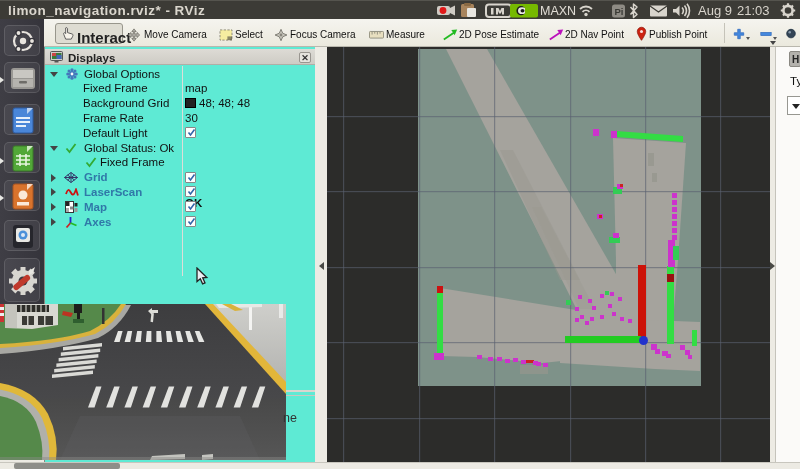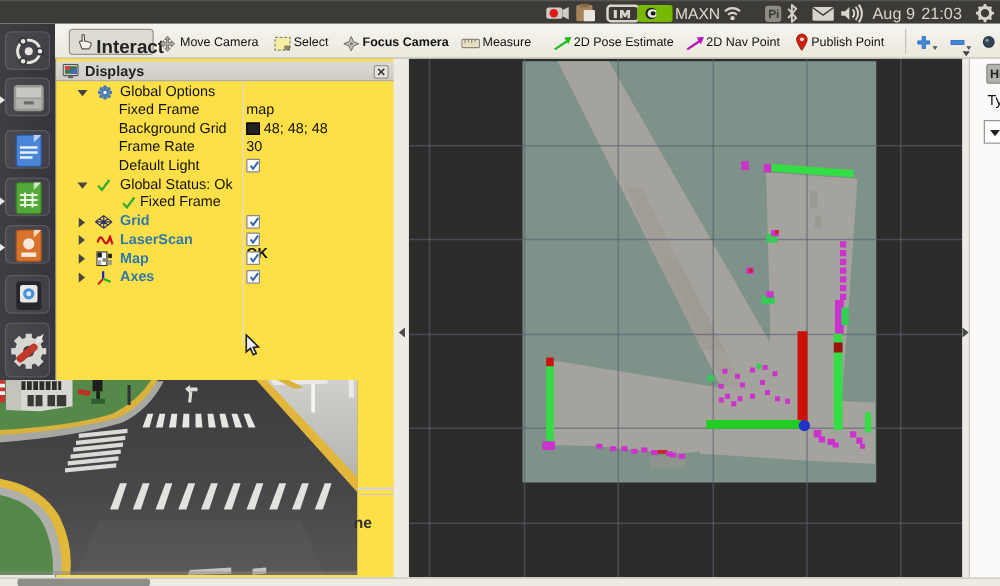--- a/index.html
+++ b/index.html
@@ -5,20 +5,21 @@
   * { margin:0; padding:0; box-sizing:border-box; }
   html,body { width:800px; height:469px; overflow:hidden; font-family:"Liberation Sans", sans-serif; }
   #stage { position:relative; width:800px; height:469px; background:#eceae3; }
   .abs { position:absolute; }
 </style>
 </head>
 <body>
 <div id="stage">
 
   <div class="abs" id="topbar" style="left:0;top:0;width:800px;height:19px;background:#3c3b36;border-top:1px solid #55544e;">
+    <div class="abs" style="left:8px;top:2px;font-size:13.5px;font-weight:bold;color:#dad6cd;letter-spacing:0.45px;">limon_navigation.rviz* - RViz</div>
 
     <svg class="abs" style="left:434px;top:0;" width="366" height="19" viewBox="0 0 366 19">
 
       <rect x="3" y="5" width="13" height="9" rx="2" fill="#cfcbc4"></rect>
       <circle cx="9" cy="9.5" r="3.4" fill="#e01818"></circle>
       <path d="M16 7 L21 4.5 L21 14.5 L16 12 Z" fill="#cfcbc4"></path>
 
       <rect x="27" y="3" width="13" height="13" rx="1.5" fill="#a8845c"></rect>
       <rect x="30" y="2" width="7" height="3" rx="1" fill="#8a6a44"></rect>
       <rect x="33" y="7" width="9" height="9" rx="1" fill="#e8e6e0"></rect>
@@ -76,21 +77,21 @@
     <div class="abs" style="left:144px;top:10px;">Move Camera</div>
     <svg class="abs" style="left:219px;top:10px;" width="14" height="12" viewBox="0 0 15 13">
       <rect x="1" y="1" width="13" height="11" fill="#f5eda0" stroke="#8a8878" stroke-width="1" stroke-dasharray="2.5 1.5"></rect>
       <rect x="9" y="8" width="5" height="4" fill="#333" opacity="0.55"></rect>
     </svg>
     <div class="abs" style="left:235px;top:10px;">Select</div>
     <svg class="abs" style="left:274px;top:9px;" width="14" height="14" viewBox="0 0 16 15">
       <path d="M8 1 L10 5.5 L14.8 7.5 L10 9.5 L8 14 L6 9.5 L1.2 7.5 L6 5.5 Z" fill="#c8c6bc" stroke="#6a6860" stroke-width="0.9"></path>
       <circle cx="8" cy="7.5" r="1.6" fill="#88867c"></circle>
     </svg>
-    <div class="abs" style="left:290px;top:10px;font-weight:bold;">Focus Camera</div>
+    <div class="abs" style="left:290px;top:10px;">Focus Camera</div>
     <svg class="abs" style="left:369px;top:11px;" width="15" height="10" viewBox="0 0 17 11">
       <rect x="0.5" y="1.5" width="16" height="7.5" rx="1" fill="#e8dfc0" stroke="#8a8878" stroke-width="1"></rect>
       <path d="M3.5 2 L3.5 5 M6.5 2 L6.5 4 M9.5 2 L9.5 5 M12.5 2 L12.5 4" stroke="#8a8878" stroke-width="1"></path>
     </svg>
     <div class="abs" style="left:386px;top:10px;">Measure</div>
     <svg class="abs" style="left:443px;top:9px;" width="15" height="13" viewBox="0 0 18 14">
       <path d="M1 13 L13 5" stroke="#22bb22" stroke-width="2.2"></path>
       <path d="M10 1.5 L17 1 L14 8 Z" fill="#22bb22"></path>
     </svg>
     <div class="abs" style="left:459px;top:10px;">2D Pose Estimate</div>
@@ -113,33 +114,33 @@
     </svg>
     <div class="abs" style="left:746px;top:18px;width:0;height:0;border-left:2.5px solid transparent;border-right:2.5px solid transparent;border-top:3.5px solid #555;"></div>
     <div class="abs" style="left:773px;top:18px;width:0;height:0;border-left:2.5px solid transparent;border-right:2.5px solid transparent;border-top:3.5px solid #555;"></div>
     <svg class="abs" style="left:785px;top:9px;" width="12" height="12" viewBox="0 0 14 13">
       <circle cx="7" cy="6" r="5" fill="#334455" stroke="#223344"></circle>
       <circle cx="5.5" cy="4.5" r="1.5" fill="#8899aa"></circle>
     </svg>
     <div class="abs" style="left:770px;top:22px;width:0;height:0;border-left:3px solid transparent;border-right:3px solid transparent;border-top:4px solid #444;"></div>
   </div>
 
-  <div class="abs" id="dpanel" style="left:44px;top:47px;width:271px;height:415px;background:#fde047;border-left:1px solid #8a8880;">
+  <div class="abs" id="dpanel" style="left:44px;top:47px;width:271px;height:415px;background:#5eead4;border-left:1px solid #8a8880;">
     <div class="abs" style="left:0;top:2px;width:271px;height:16px;background:linear-gradient(#dddbd5,#ceccc5);border-bottom:1px solid #b0aea6;">
       <svg class="abs" style="left:5px;top:2px;" width="13" height="12" viewBox="0 0 13 12">
         <rect x="0.5" y="0.5" width="12" height="9" rx="1" fill="#caccc8" stroke="#555"></rect>
         <rect x="2" y="2" width="9.5" height="6" fill="#3a7a3a"></rect>
         <rect x="2" y="2" width="4" height="3" fill="#cc4444"></rect>
         <rect x="6.5" y="4" width="5" height="4" fill="#4466bb"></rect>
         <rect x="4.5" y="10" width="4" height="1.5" fill="#555"></rect>
       </svg>
       <div class="abs" style="left:23px;top:2.5px;font-size:11.5px;font-weight:bold;color:#222;">Displays</div>
       <div class="abs" style="left:254px;top:3px;width:12px;height:11px;background:#e6e4de;border:1px solid #999690;border-radius:2px;font-size:9px;color:#333;text-align:center;line-height:10px;font-weight:bold;">✕</div>
     </div>
-    <div id="tree" class="abs" style="left:12px;top:19px;width:271px;height:300px;font-size:11.5px;color:#111;">
+    <div id="tree" class="abs" style="left:0;top:19px;width:271px;height:300px;font-size:11.5px;color:#111;">
         <div class="abs" style="left:5px;top:5.5px;width:0;height:0;border-left:4px solid transparent;border-right:4px solid transparent;border-top:5px solid #444;"></div>
         <svg class="abs" style="left:21px;top:2px;" width="12" height="12" viewBox="0 0 12 12">
           <circle cx="6" cy="6" r="3" fill="#4477bb"></circle>
           <g fill="#4477bb">
             <circle cx="6" cy="1.8" r="1.6"></circle>
             <circle cx="6" cy="10.2" r="1.6"></circle>
             <circle cx="1.8" cy="6" r="1.6"></circle>
             <circle cx="10.2" cy="6" r="1.6"></circle>
             <circle cx="3" cy="3" r="1.5"></circle>
             <circle cx="9" cy="3" r="1.5"></circle>
@@ -460,18 +461,18 @@
       <path d="M0,85.5 Q30,91 42,114 Q51,135 49,156 L0,156 Z" fill="#b0b0aa"></path>
       <path d="M0,92 Q26,97 36,118 Q44,138 42,156 L0,156 Z" fill="#55894a"></path>
       <polygon points="80,112 240,112 260,156 60,156" fill="#66666a" opacity="0.22"></polygon>
       <polygon points="152,152 185,150 185,155 150,156" fill="#cfcfc9" opacity="0.9"></polygon>
       <polygon points="202,151 213,150 213,155 202,156" fill="#d8d8d2" opacity="0.85"></polygon>
       <rect x="0" y="153" width="286" height="3" fill="#8a8a88" opacity="0.45"></rect>
     </svg>
 
   <div class="abs" style="left:286px;top:390px;width:29px;height:2px;background:#d8d6cf;"></div>
   <div class="abs" style="left:286px;top:395px;width:29px;height:1px;background:#c9c7c0;"></div>
-  <div class="abs" style="left:283px;top:411px;width:30px;height:16px;font-size:12.5px;font-weight:bold;color:#333;">ne</div>
+  <div class="abs" style="left:283px;top:411px;width:30px;height:16px;font-size:12.5px;font-weight:normal;color:#333;">ne</div>
 
   <div class="abs" style="left:0;top:462px;width:800px;height:7px;background:#eceae3;border-top:1px solid #c8c6be;"></div>
   <div class="abs" style="left:14px;top:463px;width:106px;height:6px;background:#8e8e89;border-radius:2px;"></div>
 
 </div>
 
 </body></html>

